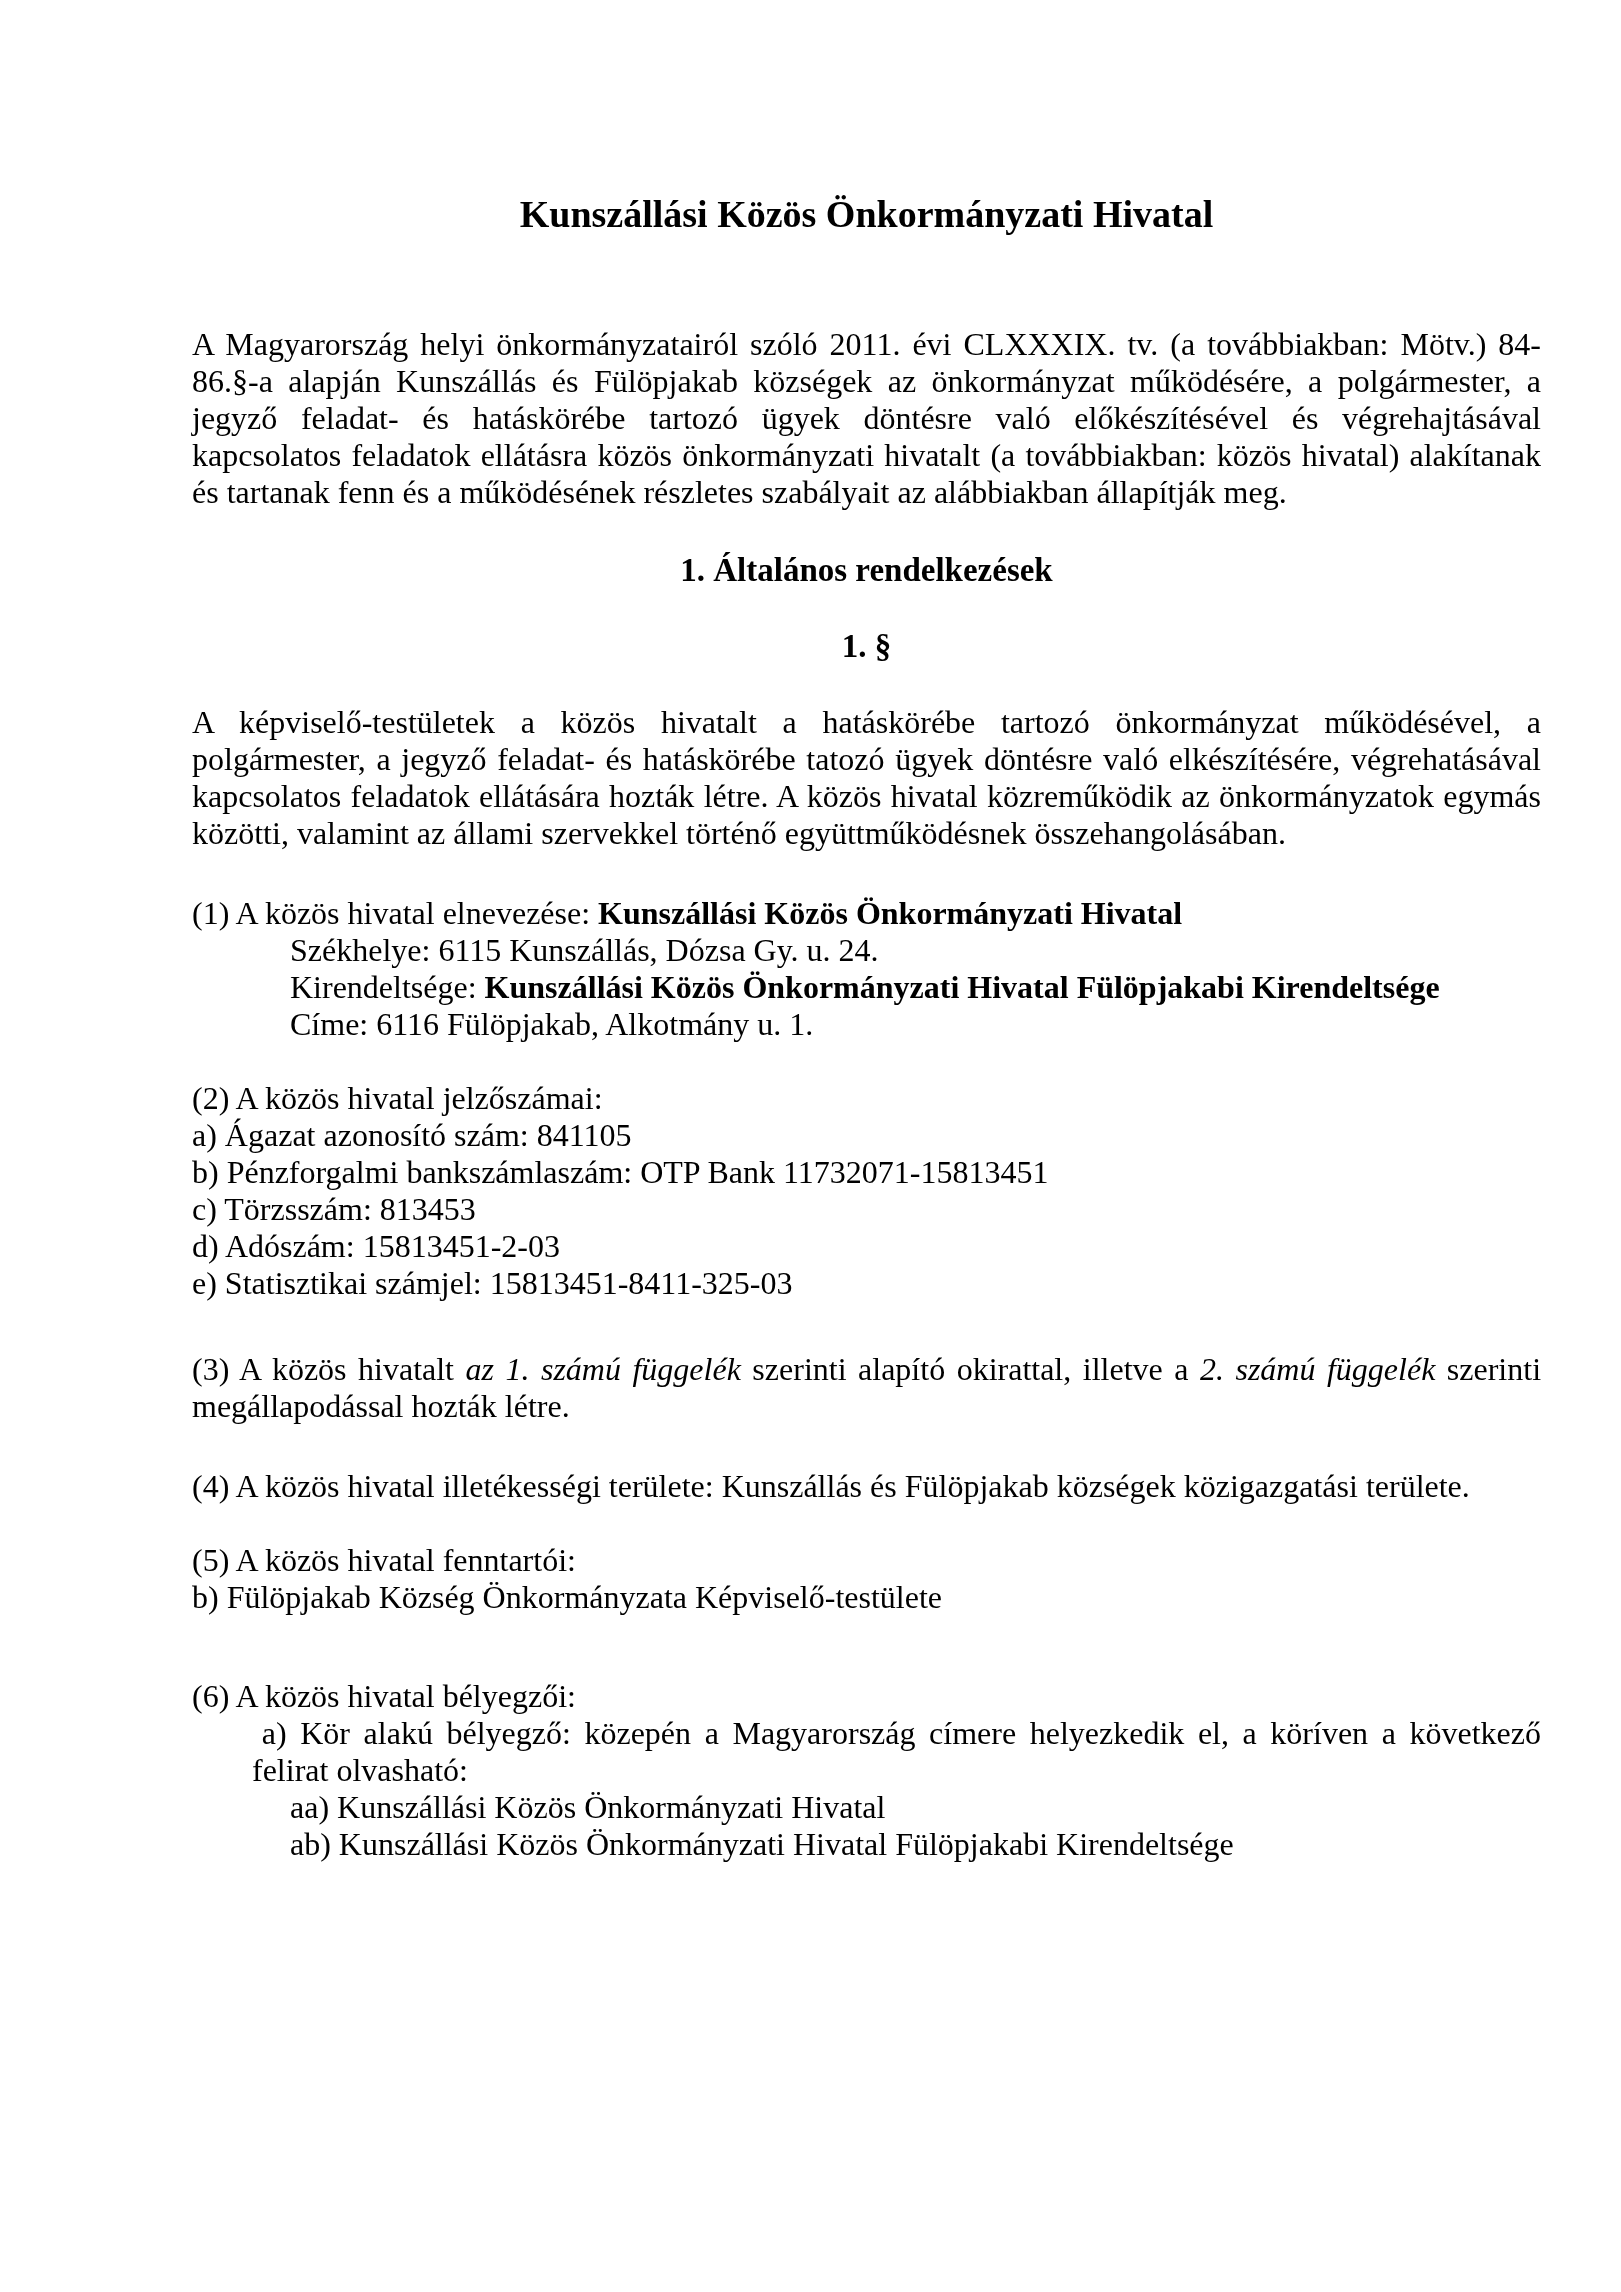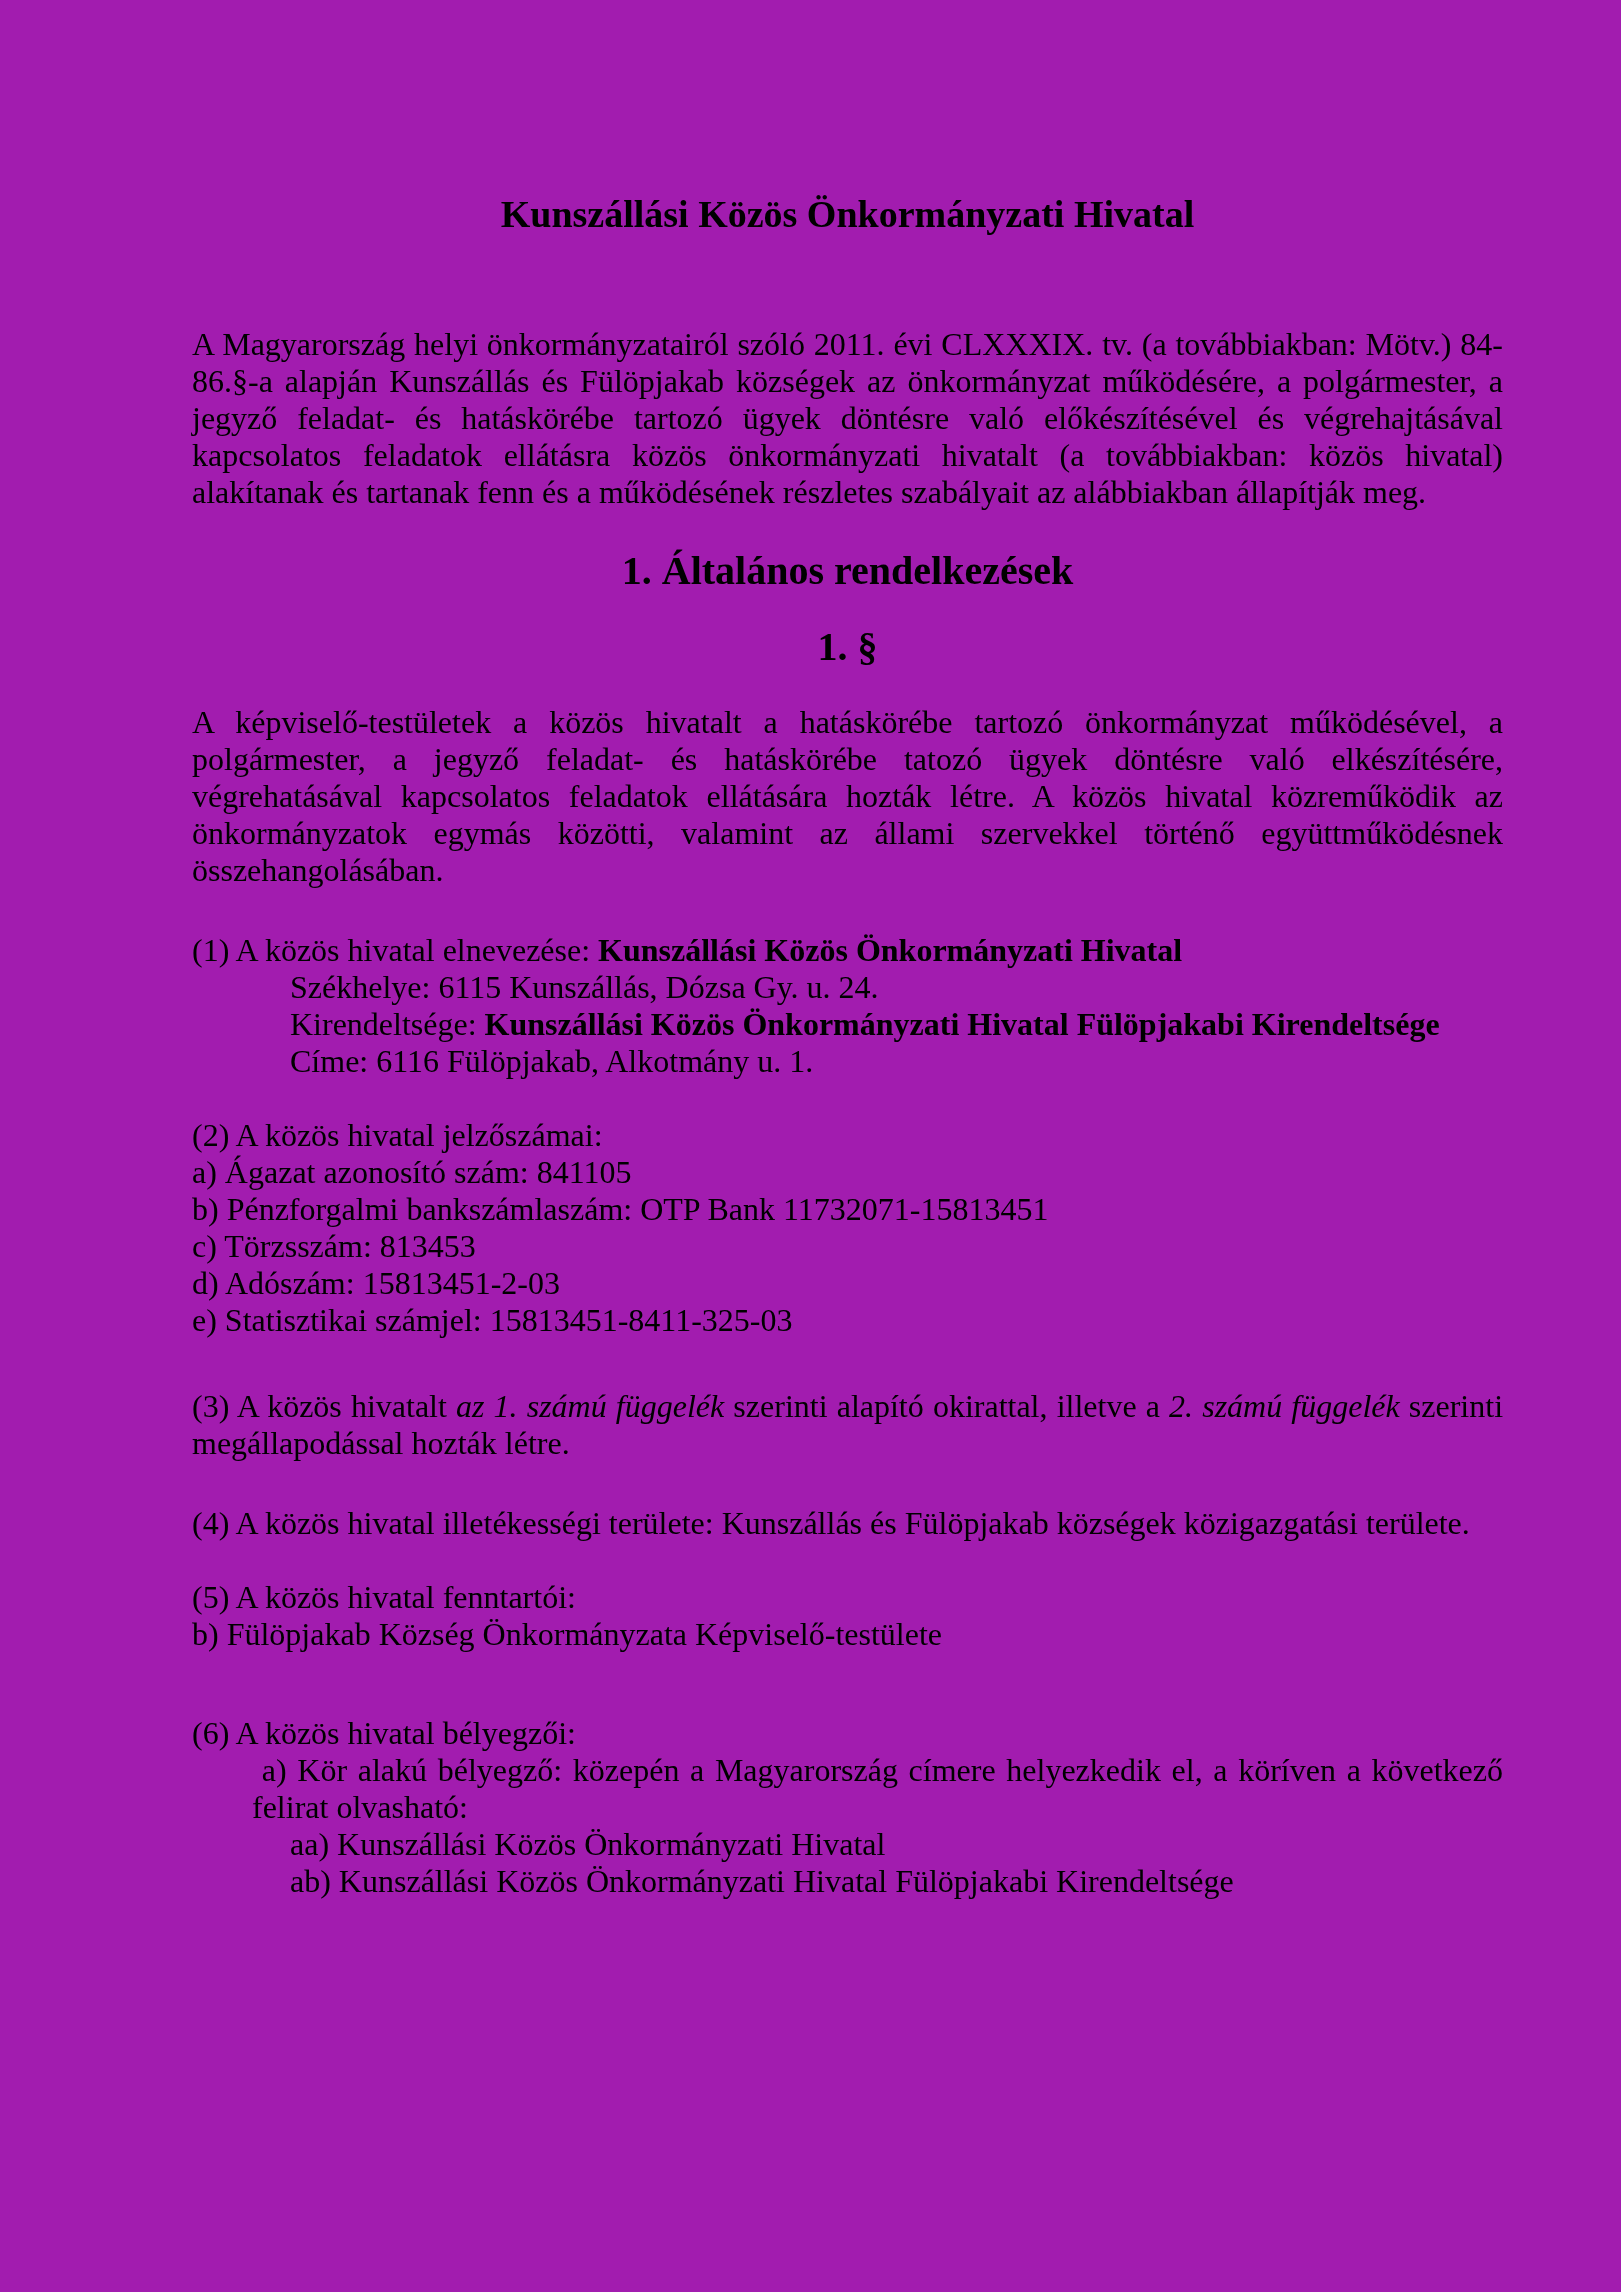--- a/index.html
+++ b/index.html
@@ -4,42 +4,42 @@
   <style>
     html, body {
       margin: 0;
       padding: 0;
       background: #e8e8e8;
     }
     .page {
       width: 1621px;
       height: 2293px;
       margin: 0 auto;
-      background: #a21caf;
+      background: #ffffff;
       color: #000000;
       font-family: "Liberation Serif", "DejaVu Serif", serif;
       font-size: 32px;
       line-height: 37px;
       box-sizing: border-box;
-      padding: 192px 118px 0 192px;
+      padding: 192px 80px 0 192px;
       overflow: hidden;
     }
     .doc-title {
       font-size: 38px;
       line-height: 44px;
       font-weight: bold;
       text-align: center;
       margin: 0 0 90px 0;
     }
     .doc-title .tline { display: block; }
     .justify { text-align: justify; }
     .center-bold {
       text-align: center;
       font-weight: bold;
-      font-size: 40px;
+      font-size: 33px;
       line-height: 37px;
       margin: 0;
     }
     p, div, h1, h2, h3 { margin: 0; padding: 0; }
     b { font-weight: bold; }
     i { }
     .ind-1 { margin-left: 98px; }
     .ind-half { margin-left: 60px; text-indent: 9.8px; }
     .mb-intro   { margin-bottom: 41px; }
     .mb-heading { margin-bottom: 39px; }

